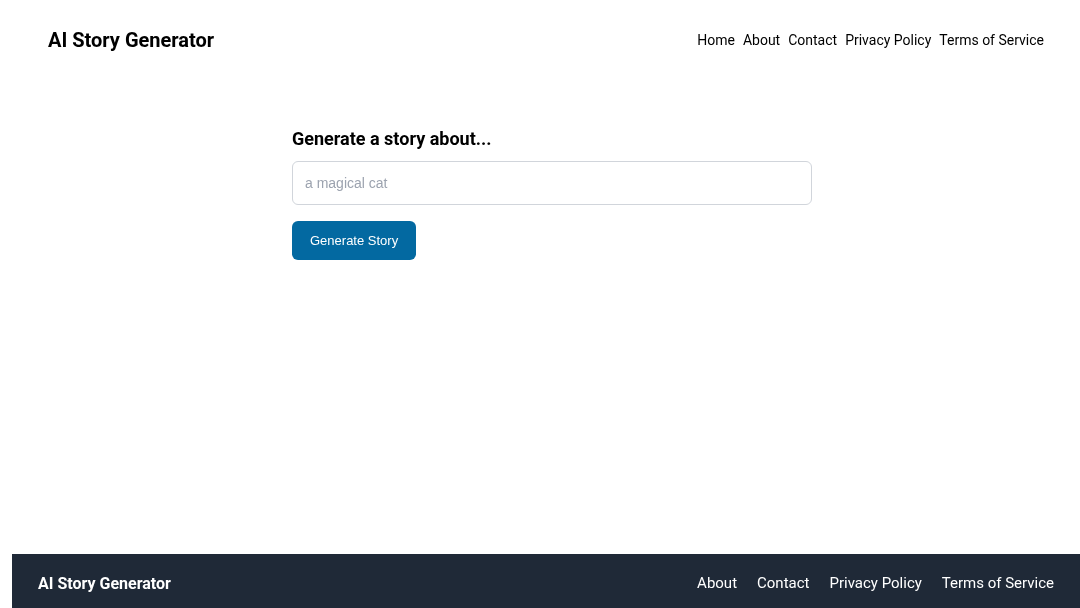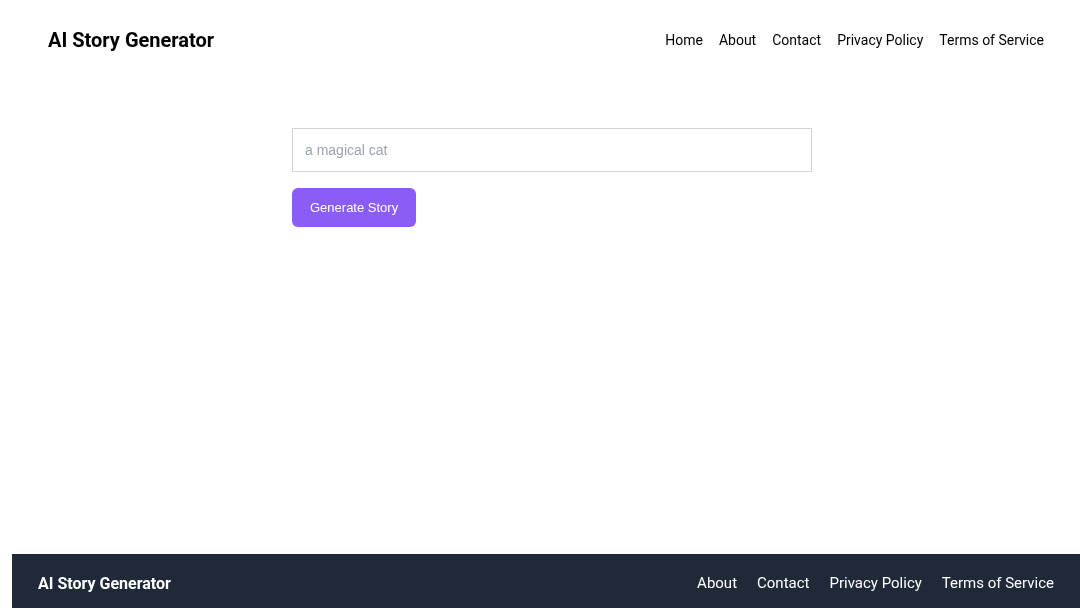--- a/index.html
+++ b/index.html
@@ -25,21 +25,21 @@
     }
     
     .header-title {
       font-size: 20px;
       font-weight: 700;
       color: #000;
     }
     
     .header-nav {
       display: flex;
-      gap: 8px;
+      gap: 0;
     }
     
     .header-nav a {
       color: #000;
       text-decoration: none;
       font-size: 14px;
       cursor: pointer;
     }
     
     .main {
@@ -59,34 +59,34 @@
       font-weight: 700;
       color: #000;
       margin-bottom: 8px;
       display: block;
     }
     
     .form-input {
       width: 100%;
       height: 44px;
       border: 1px solid #d1d5db;
-      border-radius: 0;
+      border-radius: 6px;
       padding: 10px 12px;
       font-size: 14px;
       color: #000;
       outline: none;
     }
     
     .form-input::placeholder {
       color: #9ca3af;
     }
     
     .generate-button {
       margin-top: 12px;
-      background: #8b5cf6;
+      background: #0369a1;
       color: #ffffff;
       border: none;
       border-radius: 6px;
       padding: 12px 18px;
       font-size: 13px;
       font-weight: 500;
       cursor: pointer;
     }
     
     .footer {
@@ -124,20 +124,21 @@
     <a>Home</a>
     <a>About</a>
     <a>Contact</a>
     <a>Privacy Policy</a>
     <a>Terms of Service</a>
   </nav>
 </header>
 
 <main class="main">
   <div class="form-container">
+    <label class="form-label">Generate a story about...</label>
     <input type="text" class="form-input" placeholder="a magical cat" style="">
     <button class="generate-button">Generate Story</button>
   </div>
 </main>
 
 <footer class="footer">
   <div class="footer-title">AI Story Generator</div>
   <nav class="footer-nav">
     <a>About</a>
     <a>Contact</a>

